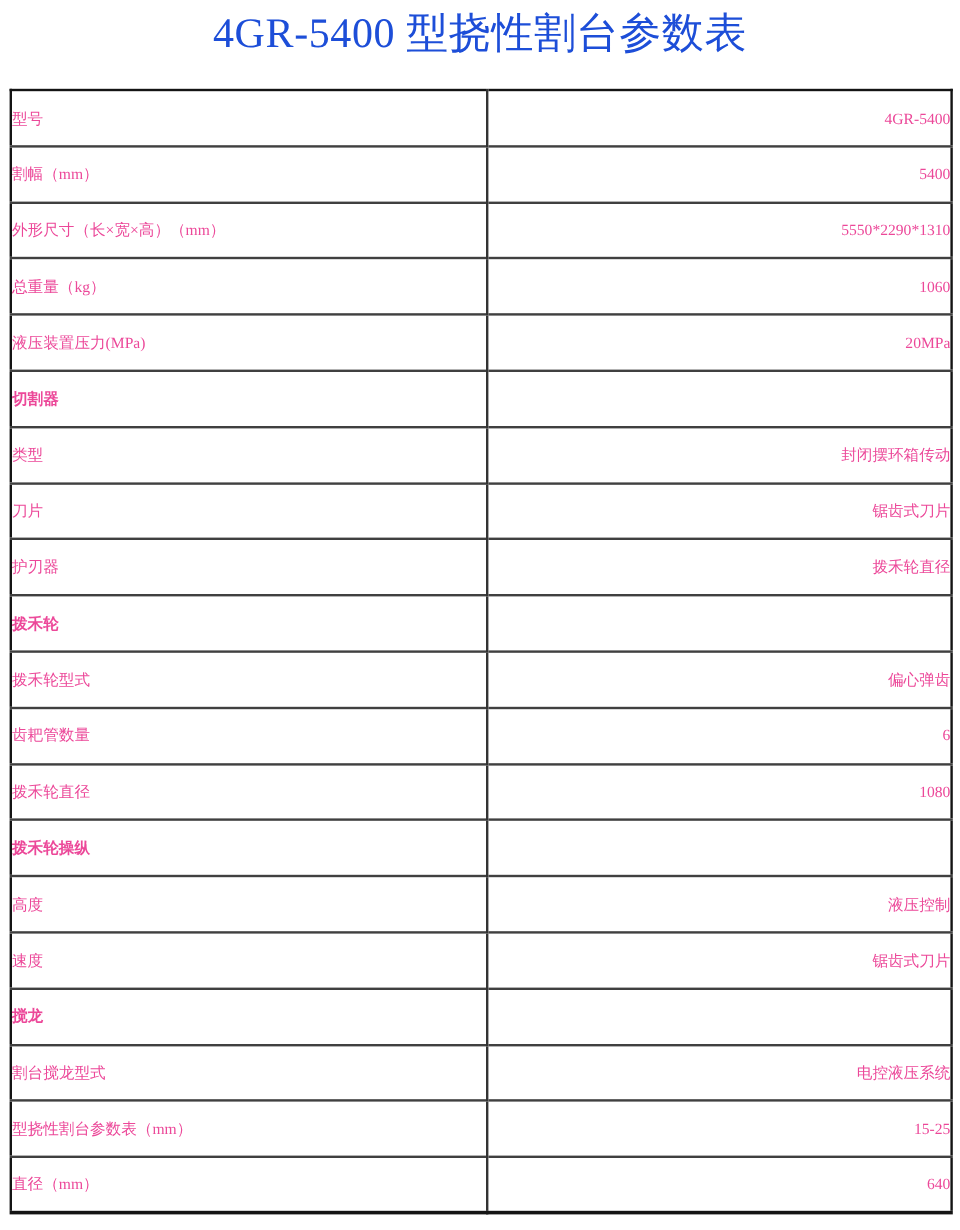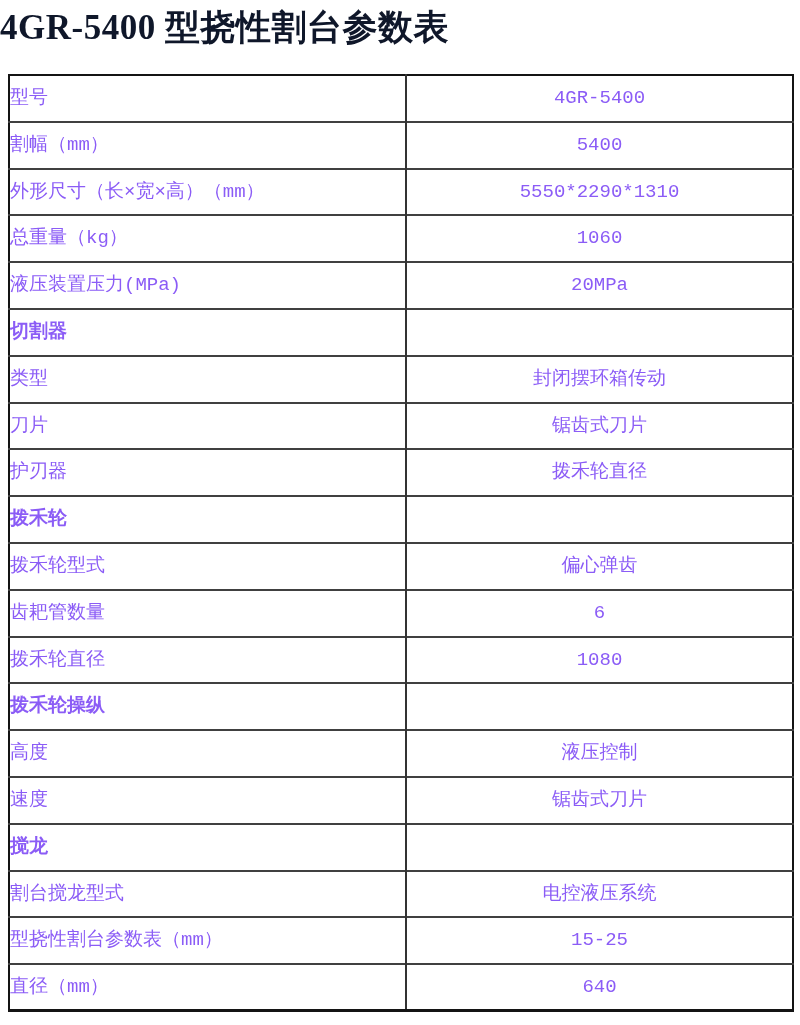--- a/index.html
+++ b/index.html
@@ -13,61 +13,61 @@
     color: #151515;
     font-family: "Liberation Serif", "DejaVu Serif", serif;
     position: relative;
     overflow: hidden;
   }
   .page-title {
     margin: 0;
     padding-top: 5px;
     height: 48px;
     line-height: 46px;
+    text-align: center;
     font-size: 35px;
-    font-weight: 700;
+    font-weight: 400;
     letter-spacing: 0.5px;
-    color: #0f172a;
+    color: #1d4ed8;
   }
   table.param-table {
     position: absolute;
     left: 8px;
     top: 74px;
     width: 784px;
     table-layout: fixed;
     border-collapse: collapse;
     background: #ffffff;
     border: 2px solid #141414;
     border-bottom-width: 3px;
   }
   col.c-label { width: 397px; }
   col.c-value { width: 387px; }
   table.param-table tr {
     height: 46.8px;
   }
   table.param-table td {
     vertical-align: middle;
-    font-size: 19px;
+    font-size: 13px;
     line-height: 1.2;
-    color: #8b5cf6;
+    color: #ec4899;
     padding: 0;
     overflow: hidden;
     white-space: nowrap;
-    font-family: Liberation Mono, monospace;
   }
   table.param-table tr + tr td {
     border-top: 2px solid #404040;
   }
   td.label-cell {
     padding-left: 11px;
     text-align: left;
     border-right: 2px solid #333333;
   }
   td.value-cell {
-    text-align: center;
+    text-align: right;
   }
   tr.section-row td.label-cell {
     font-weight: 700;
   }
 </style>
 </head>
 <body>
 
 <h1 class="page-title">4GR-5400 型挠性割台参数表</h1>
 

